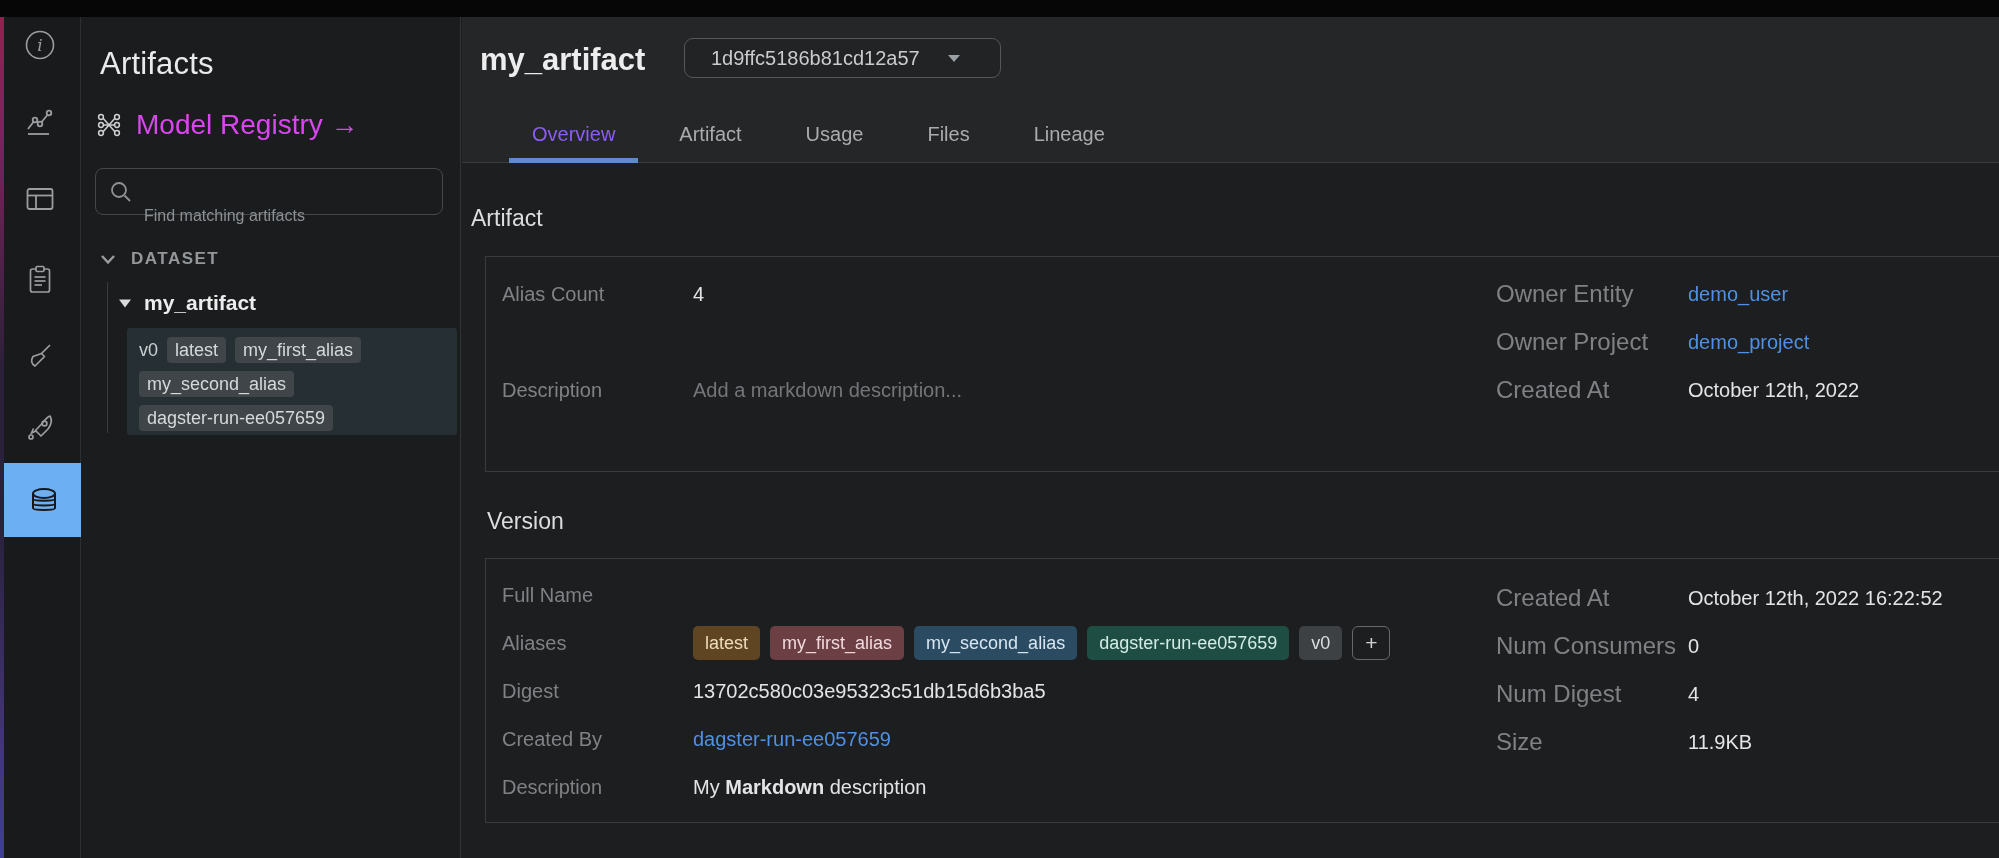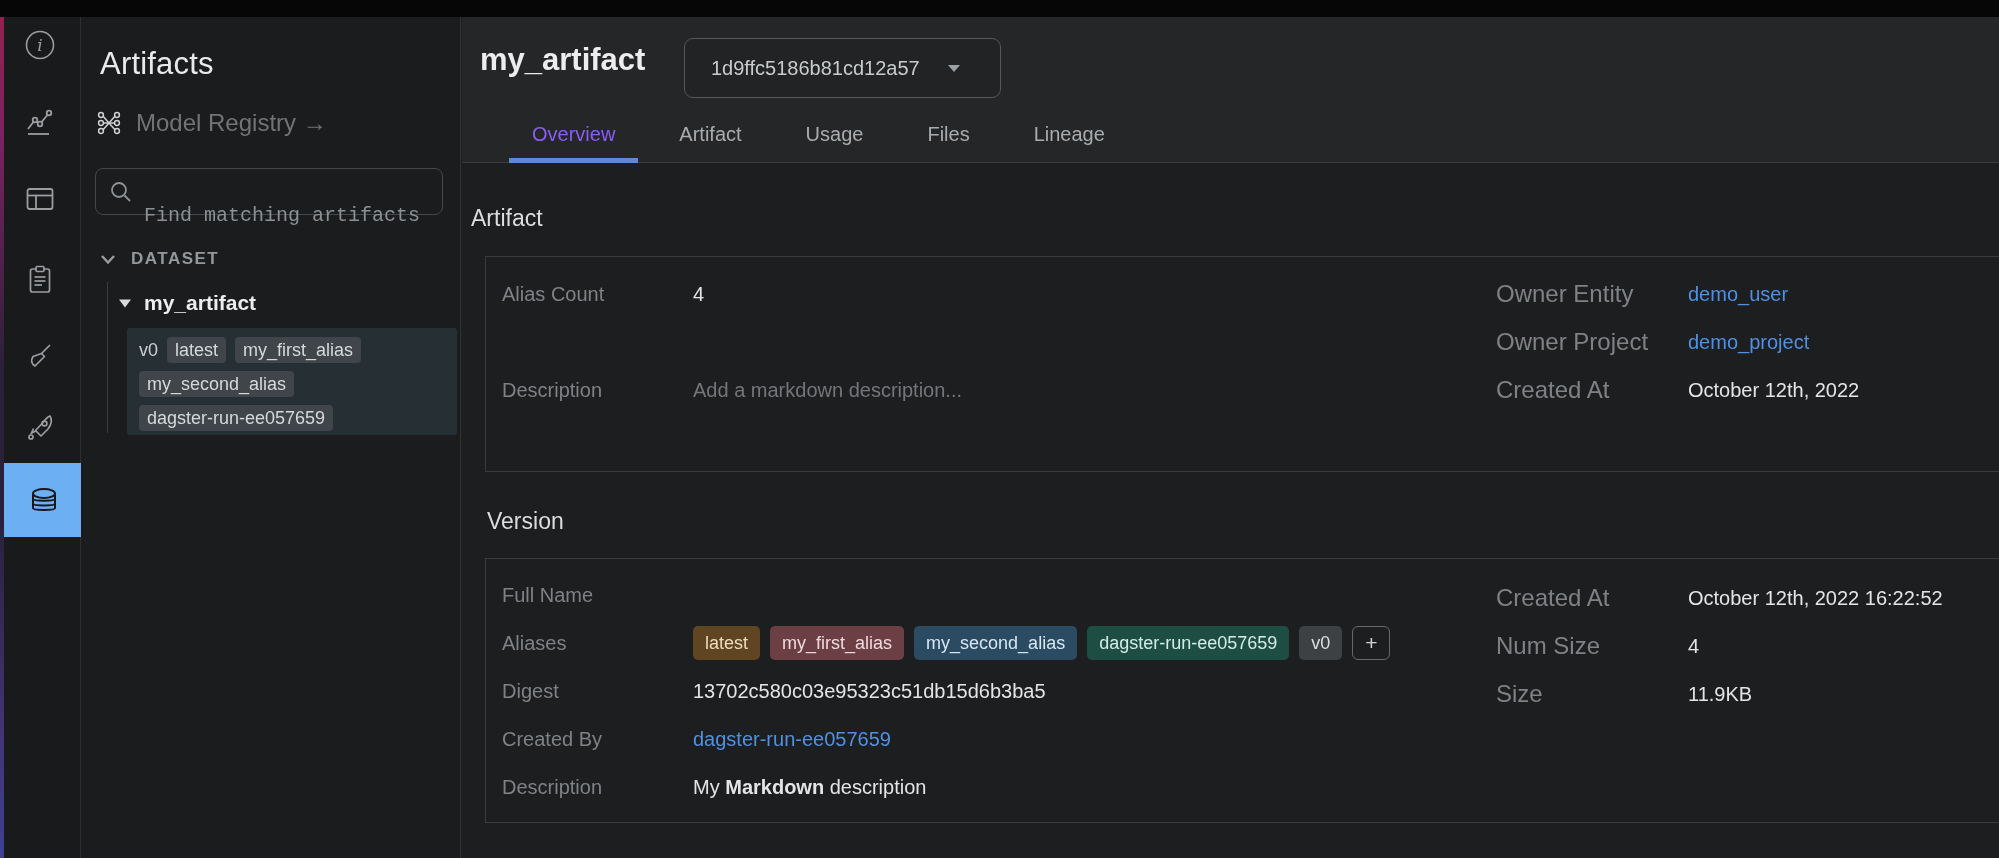--- a/index.html
+++ b/index.html
@@ -19,40 +19,40 @@
   .rail { left:0; top:17px; width:81px; height:841px; background:#191a1c; border-right:1px solid #2e2f31; }
   .rail-gradient { left:0; top:17px; width:4px; height:841px;
     background:linear-gradient(180deg,#92224f 0%,#7c2360 14%,rgba(76,44,110,0.35) 42%,rgba(70,46,120,0.35) 60%,#433577 86%,#3f3f96 100%); }
   .rail-icon { width:34px; height:34px; left:23px; display:flex; align-items:center; justify-content:center; }
   .rail-selected { left:4px; top:463px; width:79px; height:74px; background:#6cb0f3; display:flex; align-items:center; justify-content:center; }
 
   
   .sidebar { left:81px; top:17px; width:380px; height:841px; background:#1b1c1e; border-right:1px solid #323335; }
   .sb-title { left:100px; top:46px; font-size:31px; font-weight:400; color:#e9eaeb; letter-spacing:0.2px; }
   .registry-row { left:96px; top:109px; display:flex; align-items:center; gap:14px; cursor:pointer; }
-  .registry-label { font-size:24px; color:#737373; }
+  .registry-label { font-size:28px; color:#d946ef; }
   .search-box { left:95px; top:168px; width:348px; height:47px; border:1.5px solid #44484b; border-radius:8px;
     display:flex; align-items:center; padding:0 12px; gap:10px; background:transparent; }
-  .search-box input { flex:1; background:transparent; border:none; outline:none; font-size:20px;
-    color:#d6d8d9; font-family:Liberation Mono, monospace;margin-top:48px; }
+  .search-box input { flex:1; background:transparent; border:none; outline:none; font-size:16px;
+    color:#d6d8d9; font-family:Liberation Sans, sans-serif;margin-top:48px; }
   .search-box input::placeholder { color:#8b9094; opacity:1; }
   .tree-group { left:100px; top:249px; display:flex; align-items:center; gap:15px; cursor:pointer; }
   .tree-group-label { font-size:17px; font-weight:700; letter-spacing:1.5px; color:#94989b; }
   .indent-line { left:107px; top:282px; width:1px; height:151px; background:#3b3c3e; }
   .tree-artifact { left:118px; top:291px; display:flex; align-items:center; gap:12px; cursor:pointer; }
   .tree-artifact-label { font-size:21px; font-weight:700; color:#eceded; }
   .tree-version { left:127px; top:328px; width:330px; height:107px; background:#263034; border-radius:3px;
     padding:9px 12px; display:flex; flex-wrap:wrap; align-items:flex-start; column-gap:9px; row-gap:8px; cursor:pointer; }
   .tree-version .vtext { font-size:18px; color:#ccd0d2; line-height:26px; }
   .sb-pill { font-size:18px; color:#d6d9da; background:#3f4548; border-radius:4px; padding:0 8px; line-height:26px; height:26px; }
 
   
   .header-band { left:462px; top:17px; width:1537px; height:146px; background:#242628; border-bottom:1px solid #3a3b3d; }
   .page-title { left:480px; top:42px; font-size:31px; font-weight:700; color:#ededee; }
-  .version-dropdown { left:684px; top:38px; width:317px; height:60px; background:#212325; border:1px solid #55585b;
+  .version-dropdown { left:684px; top:38px; width:317px; height:40px; background:#212325; border:1px solid #55585b;
     border-radius:9px; display:flex; align-items:center; padding:0 40px 0 26px; cursor:pointer; }
   .version-dropdown .vd-text { font-size:20px; color:#c9cccd; flex:1; }
   .caret-down { width:0; height:0; border-left:6px solid transparent; border-right:6px solid transparent; border-top:7px solid #9aa0a4; }
 
   .tabs { left:532px; top:105px; height:58px; display:flex; gap:64px; align-items:center; }
   .tab { position:relative; height:100%; display:flex; align-items:center; font-size:20px; color:#a9acae; cursor:pointer; }
   .tab.active { color:#8b5cf6; }
   .tab.active::after { content:""; position:absolute; left:-23px; right:-23px; bottom:0; height:5px; background:#5d8bd0; }
 
   
@@ -262,21 +262,25 @@
       <span class="flabel">Description</span>
       <span class="fvalue"><span>My </span><span class="desc-bold">Markdown</span><span> description</span></span>
     </div>
   </div>
   <div class="panel-col" style="left:1010px; top:15px;">
     <div class="frow">
       <span class="flabel-r">Created At</span>
       <span class="fvalue">October 12th, 2022 16:22:52</span>
     </div>
     <div class="frow">
-      <span class="flabel-r">Num Size</span>
+      <span class="flabel-r">Num Consumers</span>
+      <span class="fvalue">0</span>
+    </div>
+    <div class="frow">
+      <span class="flabel-r">Num Digest</span>
       <span class="fvalue">4</span>
     </div>
     <div class="frow">
       <span class="flabel-r">Size</span>
       <span class="fvalue">11.9KB</span>
     </div>
   </div>
 </div>
 
 </body></html>

